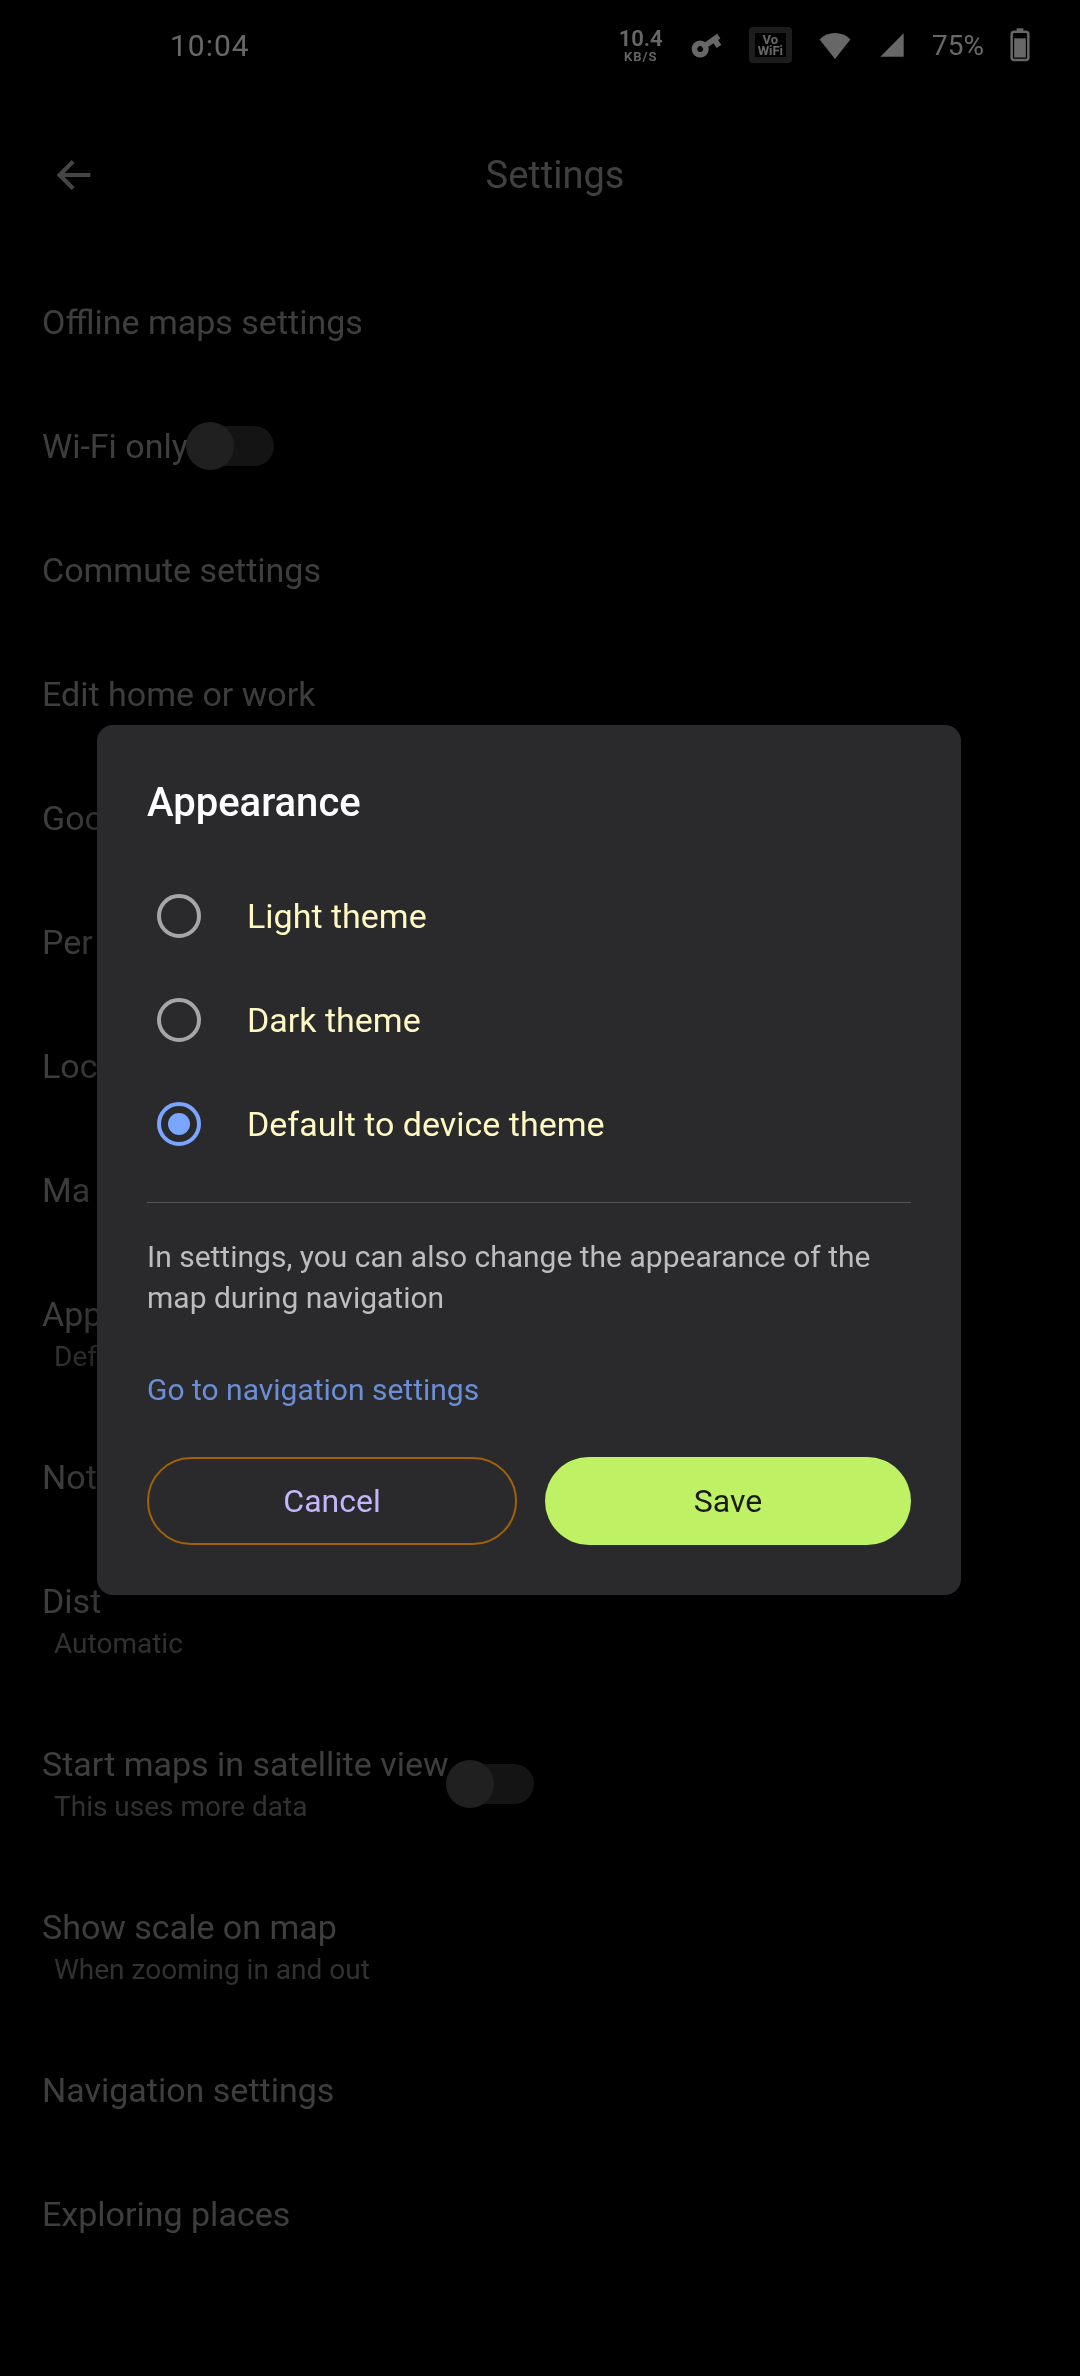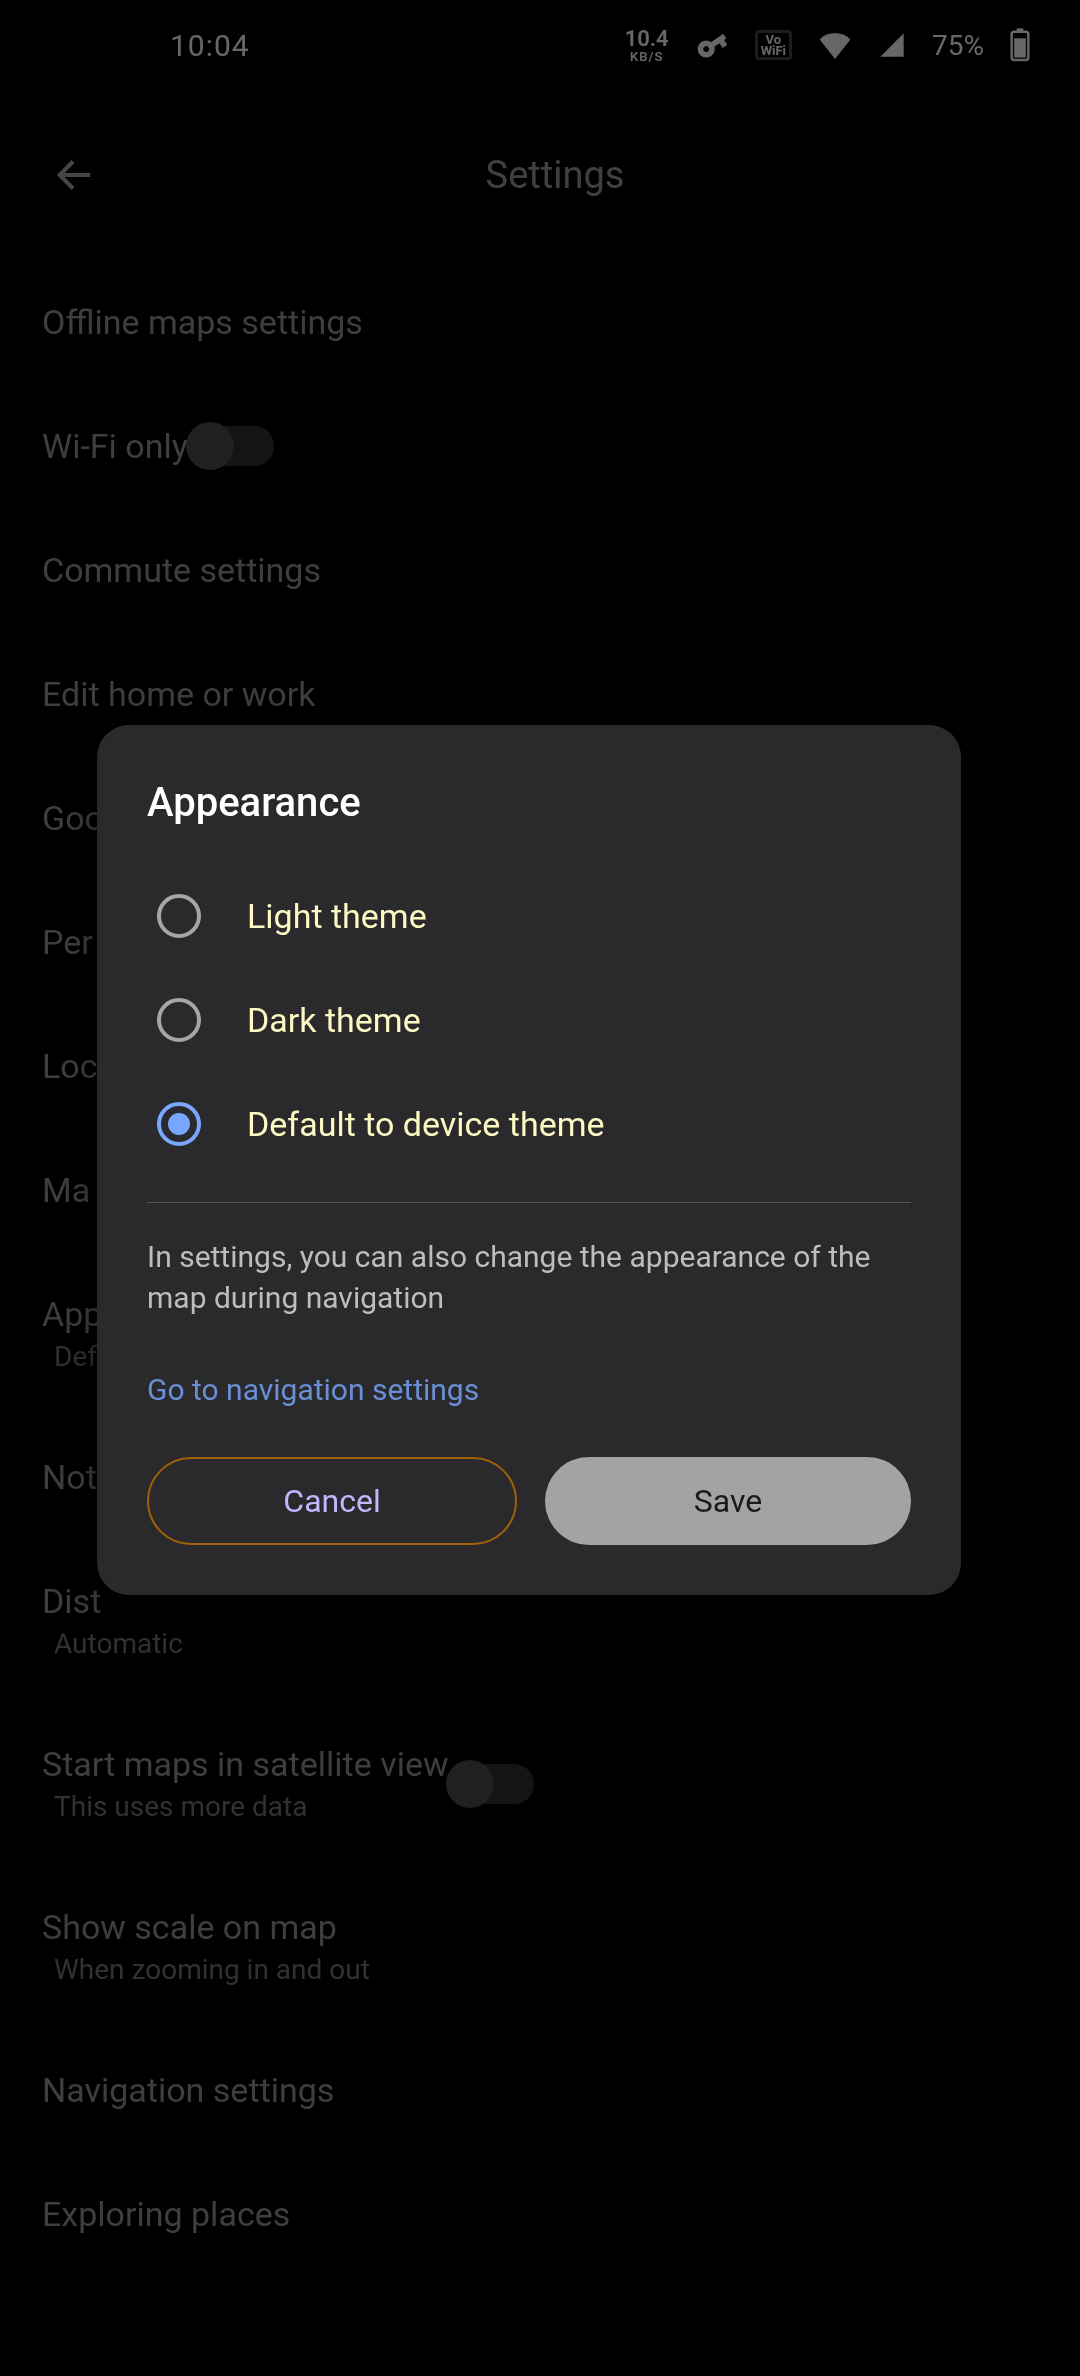--- a/index.html
+++ b/index.html
@@ -25,21 +25,21 @@
     color: #e4e4e4;
     font-size: 30px;
   }
   .status-left { font-size: 30px; font-weight: 400; letter-spacing: 1px; }
   .status-right { display: flex; align-items: center; gap: 26px; }
   .net-speed { text-align: center; line-height: 1; }
   .net-speed .top { font-size: 22px; font-weight: 600; }
   .net-speed .bot { font-size: 13px; font-weight: 600; letter-spacing: 1px; }
   .vpn-key svg { width: 34px; height: 34px; display: block; }
   .vowifi-badge {
-    border: 3px solid #404040;
+    border: 6px solid #404040;
     border-radius: 4px;
     padding: 1px 3px;
     line-height: 0.85;
     font-size: 13px;
     font-weight: 700;
     text-align: center;
   }
   .wifi-icon svg, .cell-icon svg, .batt-icon svg { display: block; }
   .wifi-icon svg { width: 34px; height: 28px; }
   .cell-icon svg { width: 28px; height: 28px; }
@@ -102,21 +102,21 @@
     background: rgba(0,0,0,0.55);
   }
 
   
   .dialog {
     position: absolute;
     left: 97px;
     top: 725px;
     width: 864px;
     background: #2a2a2d;
-    border-radius: 32px;
+    border-radius: 16px;
     padding: 54px 50px 50px 50px;
     color: #e8e8e8;
     box-shadow: 0 10px 40px rgba(0,0,0,0.5);
   }
   .dialog-title { font-size: 40px; font-weight: 500; color: #fff; margin-bottom: 38px; }
   .radio-row {
     display: flex; align-items: center;
     gap: 46px;
     padding: 30px 0;
   }
@@ -149,21 +149,21 @@
     border-radius: 44px;
     display: flex; align-items: center; justify-content: center;
     font-size: 32px;
   }
   .btn-outlined {
     border: 2px solid #a16207;
     color: #c4b5fd;
     background: transparent;
   }
   .btn-filled {
-    background: #a3a3a3;
+    background: #bef264;
     color: #1a1a1a;
     border: none;
   }
 </style>
 </head>
 <body>
 
 <div class="status-bar">
   <div class="status-left">10:04</div>
   <div class="status-right">

